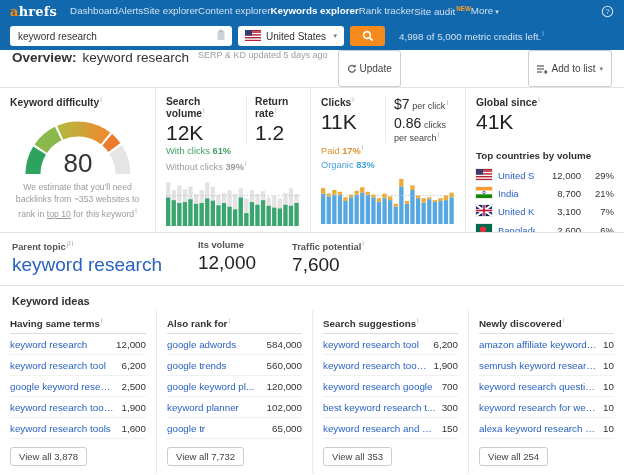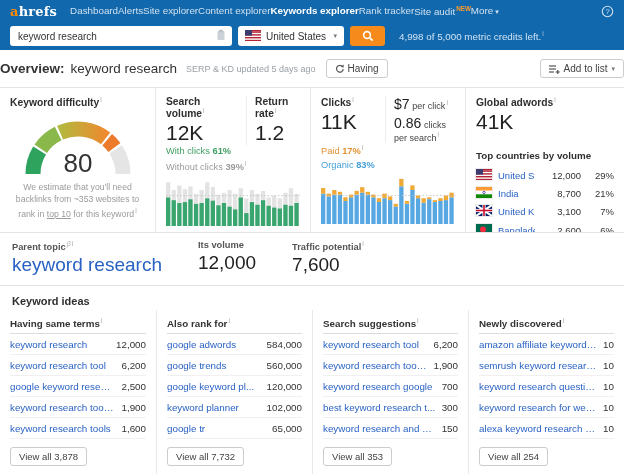--- a/index.html
+++ b/index.html
@@ -27,21 +27,21 @@
   .searchrow{background:#1268ac;height:28px;display:flex;align-items:center;padding:0 10px;gap:6px}
   .searchbox{background:#fff;border-radius:3px;height:20px;width:222px;display:flex;align-items:center;padding:0 6px;box-sizing:border-box}
   .searchbox input{border:0;outline:0;flex:1;font-size:10px;color:#333;font-family:inherit;background:transparent}
   .country-select{background:#fff;border-radius:3px;height:20px;display:flex;align-items:center;gap:5px;padding:0 7px;font-size:10px;width:106px;box-sizing:border-box;cursor:pointer}
   .country-select .caret{margin-left:auto}
   .search-btn{background:#f68a1b;border:0;border-radius:3px;height:20px;width:35px;display:flex;align-items:center;justify-content:center;cursor:pointer}
   .credits{color:#cfe2f4;font-size:9.8px;margin-left:8px}
   .credits sup.inf{color:#9fc3e0}
 
   
-  .ovh{display:flex;align-items:center;padding:0 0;height:37px;border-bottom:1px solid #e3e3e3}
+  .ovh{display:flex;padding:0 12px;height:37px;border-bottom:1px solid #e3e3e3}
   .ovh .t1{font-size:13.5px;font-weight:bold}
   .ovh .t2{font-size:13.5px;margin-left:6px}
   .ovh .upd{font-size:9px;color:#9aa0a6;margin-left:9px}
   .btn{border:1px solid #ccc;background:#fff;border-radius:3px;font-size:10px;color:#444;
        padding:3px 8px;display:inline-flex;align-items:center;gap:4px;font-family:inherit;cursor:pointer}
   .ovh .update-btn{margin-left:10px}
   .addlist{margin-left:auto}
 
   
   .cards{display:flex;border-bottom:1px solid #e3e3e3;height:144px}
@@ -147,21 +147,21 @@
 
 <div class="ovh">
   <span class="t1">Overview:</span>
   <span class="t2">keyword research</span>
   <span class="upd">SERP &amp; KD updated 5 days ago</span>
   <button class="btn update-btn">
     <svg width="9" height="10">
         <path d="M7.6 2.6 A3.4 3.4 0 1 0 8.3 5.2" fill="none" stroke="#555" stroke-width="1.2"></path>
         <path d="M8.6 0.4 L8.6 3.4 L5.7 3 Z" fill="#555"></path>
       </svg>
-    <span>Having</span>
+    <span>Update</span>
   </button>
   <button class="btn addlist">
     <svg width="11" height="10">
         <line x1="0" y1="2" x2="7" y2="2" stroke="#555" stroke-width="1.2"></line>
         <line x1="0" y1="5" x2="7" y2="5" stroke="#555" stroke-width="1.2"></line>
         <line x1="0" y1="8" x2="5" y2="8" stroke="#555" stroke-width="1.2"></line>
         <line x1="8.7" y1="6" x2="8.7" y2="10" stroke="#555" stroke-width="1.2"></line>
         <line x1="6.7" y1="8" x2="10.7" y2="8" stroke="#555" stroke-width="1.2"></line>
       </svg>
     <span>Add to list</span>
@@ -318,21 +318,21 @@
         <rect x="122.8" y="22.1" width="4.3" height="23.9" fill="#57a7e2"></rect>
         <rect x="122.8" y="17.5" width="4.3" height="4.6" fill="#efa937"></rect>
         <rect x="128.4" y="19.3" width="4.3" height="26.7" fill="#57a7e2"></rect>
         <rect x="128.4" y="14.7" width="4.3" height="4.6" fill="#efa937"></rect>
         <line x1="0" x2="134" y1="17.48" y2="17.48" stroke="#bdbdbd" stroke-dasharray="1.5 2" stroke-width="0.8"></line>
       </svg>
     <div class="trend">Trend since March '17</div>
   </div>
 
   <div class="card">
-    <div class="ctitle"><span>Global adwords</span><sup class="inf">i</sup></div>
+    <div class="ctitle"><span>Global since</span><sup class="inf">i</sup></div>
     <div class="big">41K</div>
     <div class="subhead">Top countries by volume</div>
     <div class="countries" id="countries">
         <div class="c-row">
           <span><svg width="16" height="11">
               <rect width="16" height="11" fill="#fff"></rect>
               <rect y="1.4" width="16" height="1.4" fill="#b22234"></rect>
               <rect y="4.2" width="16" height="1.4" fill="#b22234"></rect>
               <rect y="7" width="16" height="1.4" fill="#b22234"></rect>
               <rect y="9.8" width="16" height="1.2" fill="#b22234"></rect>

